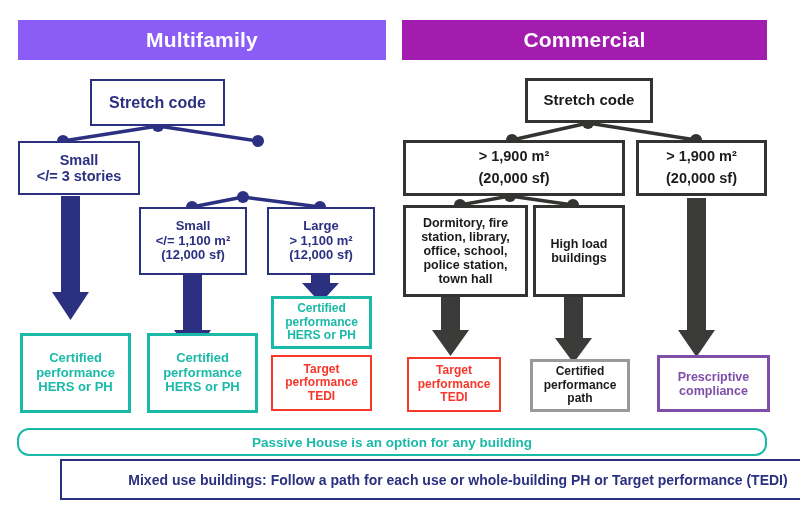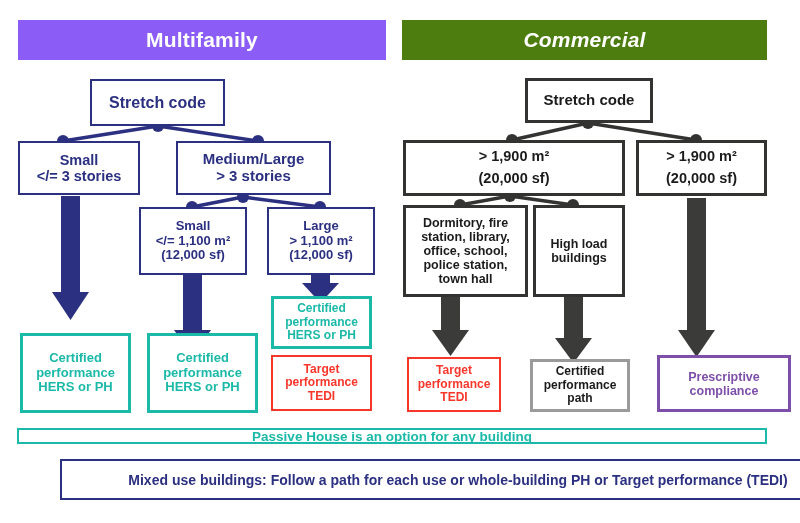--- a/index.html
+++ b/index.html
@@ -15,21 +15,21 @@
     overflow:hidden;
   }
   .abs{position:absolute;box-sizing:border-box;}
 
   
   .banner{
     display:flex;align-items:center;justify-content:center;
     color:#ffffff;font-weight:bold;font-size:21px;letter-spacing:.2px;
   }
   .banner.navy{background:#8b5cf6;}
-  .banner.dark{background:#4d7c0f;font-style:italic;}
+  .banner.dark{background:#a21caf;}
 
   
   .node{
     display:flex;flex-direction:column;align-items:center;justify-content:center;
     text-align:center;background:#ffffff;font-weight:bold;line-height:1.12;
   }
   .node .ln{display:block;}
 
   .navy-node{border:2.5px solid #2B3080;color:#2B3080;}
   .dark-node{border:3px solid #333331;color:#1b1b1b;}
@@ -122,24 +122,20 @@
 
   <div class="abs node navy-node" style="left:90px;top:79px;width:135px;height:47px;font-size:16px;">
     <span class="ln">Stretch code</span>
   </div>
 
   <div class="abs node navy-node" style="left:18px;top:141px;width:122px;height:54px;font-size:14.5px;">
     <span class="ln">Small</span>
     <span class="ln">&lt;/= 3 stories</span>
   </div>
 
-  <div class="abs node navy-node" style="left:176px;top:141px;width:155px;height:54px;font-size:15px;">
-    <span class="ln">Medium/Large</span>
-    <span class="ln">&gt; 3 stories</span>
-  </div>
 
   <div class="abs node navy-node" style="left:139px;top:207px;width:108px;height:68px;font-size:13px;">
     <span class="ln">Small</span>
     <span class="ln">&lt;/= 1,100 m²</span>
     <span class="ln">(12,000 sf)</span>
   </div>
 
   <div class="abs node navy-node" style="left:267px;top:207px;width:108px;height:68px;font-size:13px;">
     <span class="ln">Large</span>
     <span class="ln">&gt; 1,100 m²</span>
@@ -202,22 +198,22 @@
     <span class="ln">performance</span>
     <span class="ln">TEDI</span>
   </div>
 
   <div class="abs node gray-node" style="left:530px;top:359px;width:100px;height:53px;font-size:12px;">
     <span class="ln">Certified</span>
     <span class="ln">performance</span>
     <span class="ln">path</span>
   </div>
 
-  <div class="abs node purple-node" style="left:657px;top:355px;width:134px;height:57px;font-size:12.5px;">
+  <div class="abs node purple-node" style="left:657px;top:355px;width:113px;height:57px;font-size:12.5px;">
     <span class="ln">Prescriptive</span>
     <span class="ln">compliance</span>
   </div>
 
-  <div class="abs bar teal" style="left:17px;top:428px;width:750px;height:16px;">Passive House is an option for any building</div>
+  <div class="abs bar teal" style="left:17px;top:428px;width:750px;height:28px;border-radius:12px;">Passive House is an option for any building</div>
 
   <div class="abs bar navy" style="left:17px;top:459px;width:796px;height:41px;margin-left:43px;">Mixed use buildings: Follow a path for each use or whole-building PH or Target performance (TEDI)</div>
 
 </div>
 
 </body></html>

